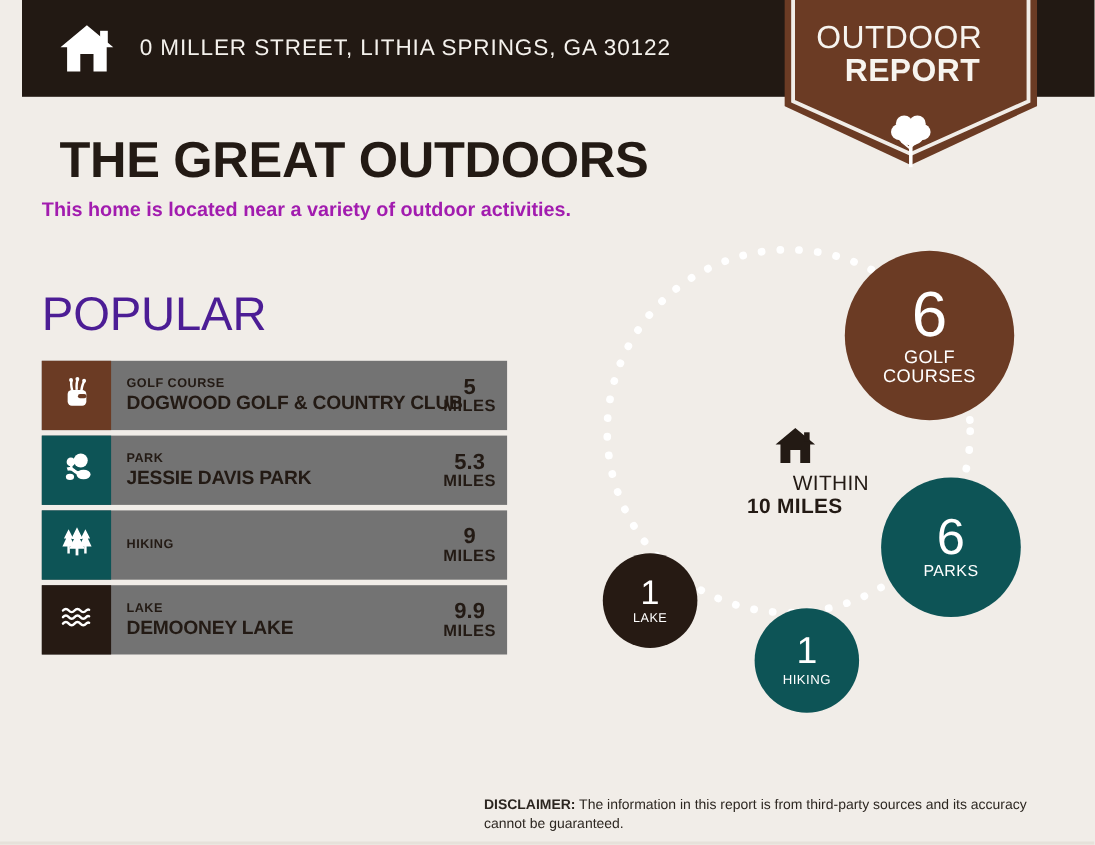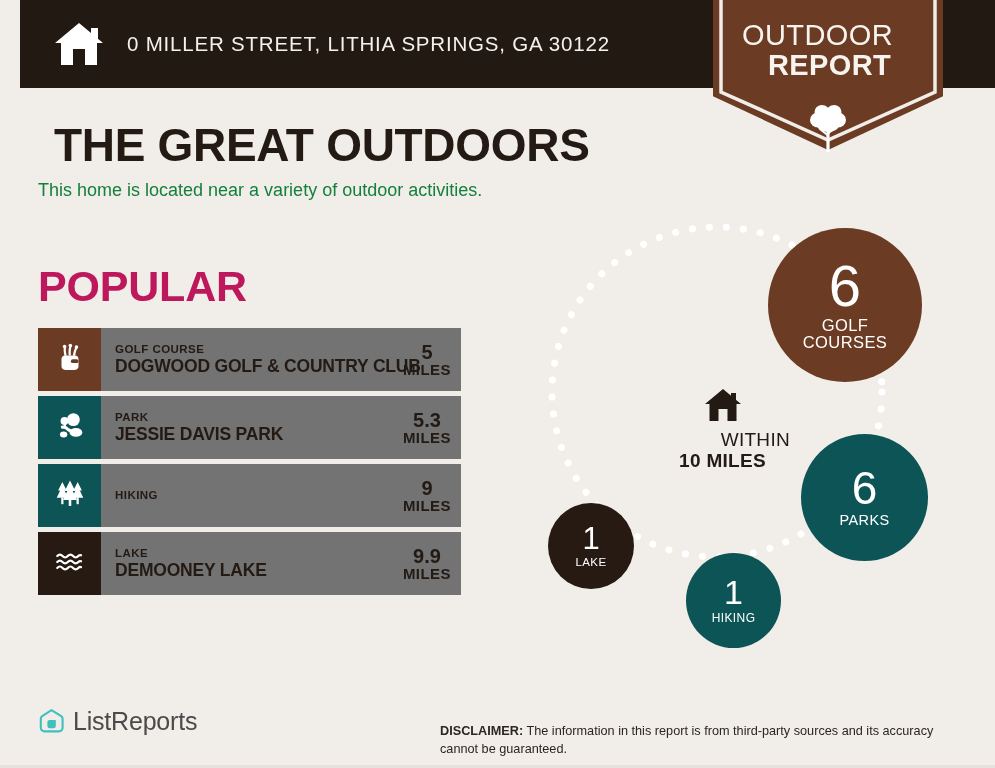--- a/index.html
+++ b/index.html
@@ -112,31 +112,31 @@
     font-weight: 700;
     color: #231A14;
     letter-spacing: -0.3px;
     white-space: nowrap;
   }
   .title-sub {
     position: absolute;
     left: 38px;
     top: 180px;
     font-size: 18px;
-    color: #15803d;
-    font-weight: 400;
+    color: #a21caf;
+    font-weight: 700;
     white-space: nowrap;
   }
   .title-popular {
     position: absolute;
     left: 38px;
     top: 262px;
     font-size: 43px;
-    font-weight: 700;
-    color: #be185d;
+    font-weight: 400;
+    color: #4c1d95;
     letter-spacing: -0.2px;
   }
 
   
   .list {
     position: absolute;
     left: 38px;
     top: 328px;
     width: 423px;
   }
@@ -526,27 +526,18 @@
   <div class="bubble bubble-hiking">
     <span class="bnum">1</span>
     <span class="blabel">HIKING</span>
   </div>
 
   <div class="bubble bubble-lake">
     <span class="bnum">1</span>
     <span class="blabel">LAKE</span>
   </div>
 
-  <div class="footer-logo">
-    <span class="footer-logo-mark">
-      <svg viewBox="0 0 27 27" width="27" height="27" aria-hidden="true">
-        <path d="M13.5 2.2 L23.2 8.1 a3 3 0 0 1 1.4 2.6 v9.1 a3.6 3.6 0 0 1 -3.6 3.6 h-14.6 a3.6 3.6 0 0 1 -3.6 -3.6 v-9.1 a3 3 0 0 1 1.4 -2.6 z" fill="none" stroke="#3FC0BE" stroke-width="2.1" stroke-linejoin="round"></path>
-        <path d="M11.6 11.9 h6.2 v6.2 a2.2 2.2 0 0 1 -2.2 2.2 h-4 a2.2 2.2 0 0 1 -2.2 -2.2 v-4 a2.2 2.2 0 0 1 2.2 -2.2 z" fill="#3FC0BE"></path>
-      </svg>
-    </span>
-    <span class="footer-logo-text">ListReports</span>
-  </div>
 
   <div class="footer-disclaimer">
     <b>DISCLAIMER:</b><span> The information in this report is from third-party sources and its accuracy cannot be guaranteed.</span>
   </div>
 
 </div>
 
 </body></html>

